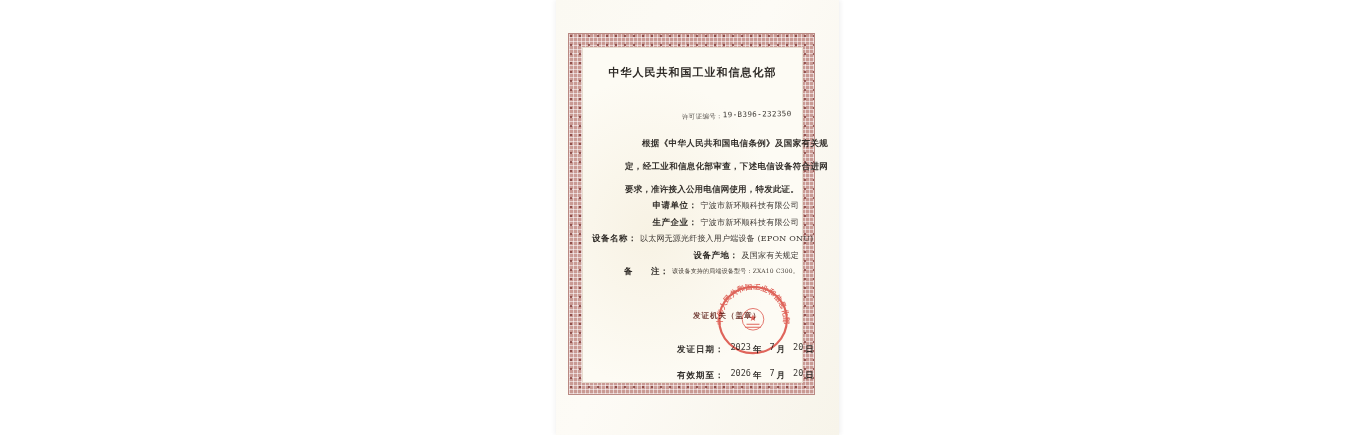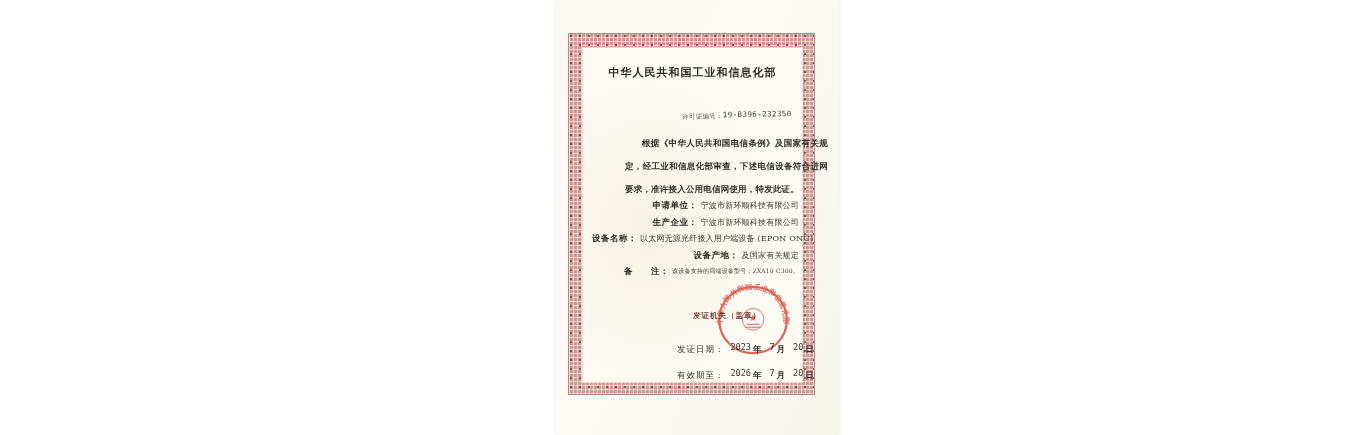--- a/index.html
+++ b/index.html
@@ -37,21 +37,21 @@
   .frow{height:16.5px;line-height:16.5px;white-space:nowrap;}
   .flabel{font-size:8.5px;font-weight:700;color:#2f2b27;letter-spacing:.5px;}
   .fvalue{font-size:8px;color:#3a3531;margin-left:3px;letter-spacing:.2px;}
   .fvalue.mono{font-family:"DejaVu Sans Mono",monospace;font-size:7.5px;}
   .fvalue.tiny{font-size:6px;color:#474039;position:relative;top:-1px;}
   .seal-label{position:absolute;top:263px;left:110px;width:120px;text-align:left;z-index:1;
               font-size:7.5px;font-weight:700;letter-spacing:1px;color:#76423a;}
   .seal{position:absolute;left:131px;top:236px;width:78px;height:72px;z-index:2;
         opacity:.87;pointer-events:none;mix-blend-mode:multiply;}
   .daterow{position:absolute;left:94px;white-space:nowrap;font-size:8.5px;color:#33302c;}
-  .daterow .dlabel{font-weight:400;letter-spacing:1px;font-family:"DejaVu Serif",serif;}
+  .daterow .dlabel{font-weight:700;letter-spacing:1px;font-family:"DejaVu Serif",serif;}
   .daterow .fill{font-family:"DejaVu Sans Mono",monospace;position:relative;top:-2px;
                  margin:0 2px 0 6px;color:#3e3a36;}
   .daterow .unit{font-family:"DejaVu Serif",serif;font-weight:700;margin-right:2px;}
   .d1{top:296px;} .d2{top:322px;}
 </style>
 </head>
 <body>
 
 <div class="canvas">
   <div class="paper">

